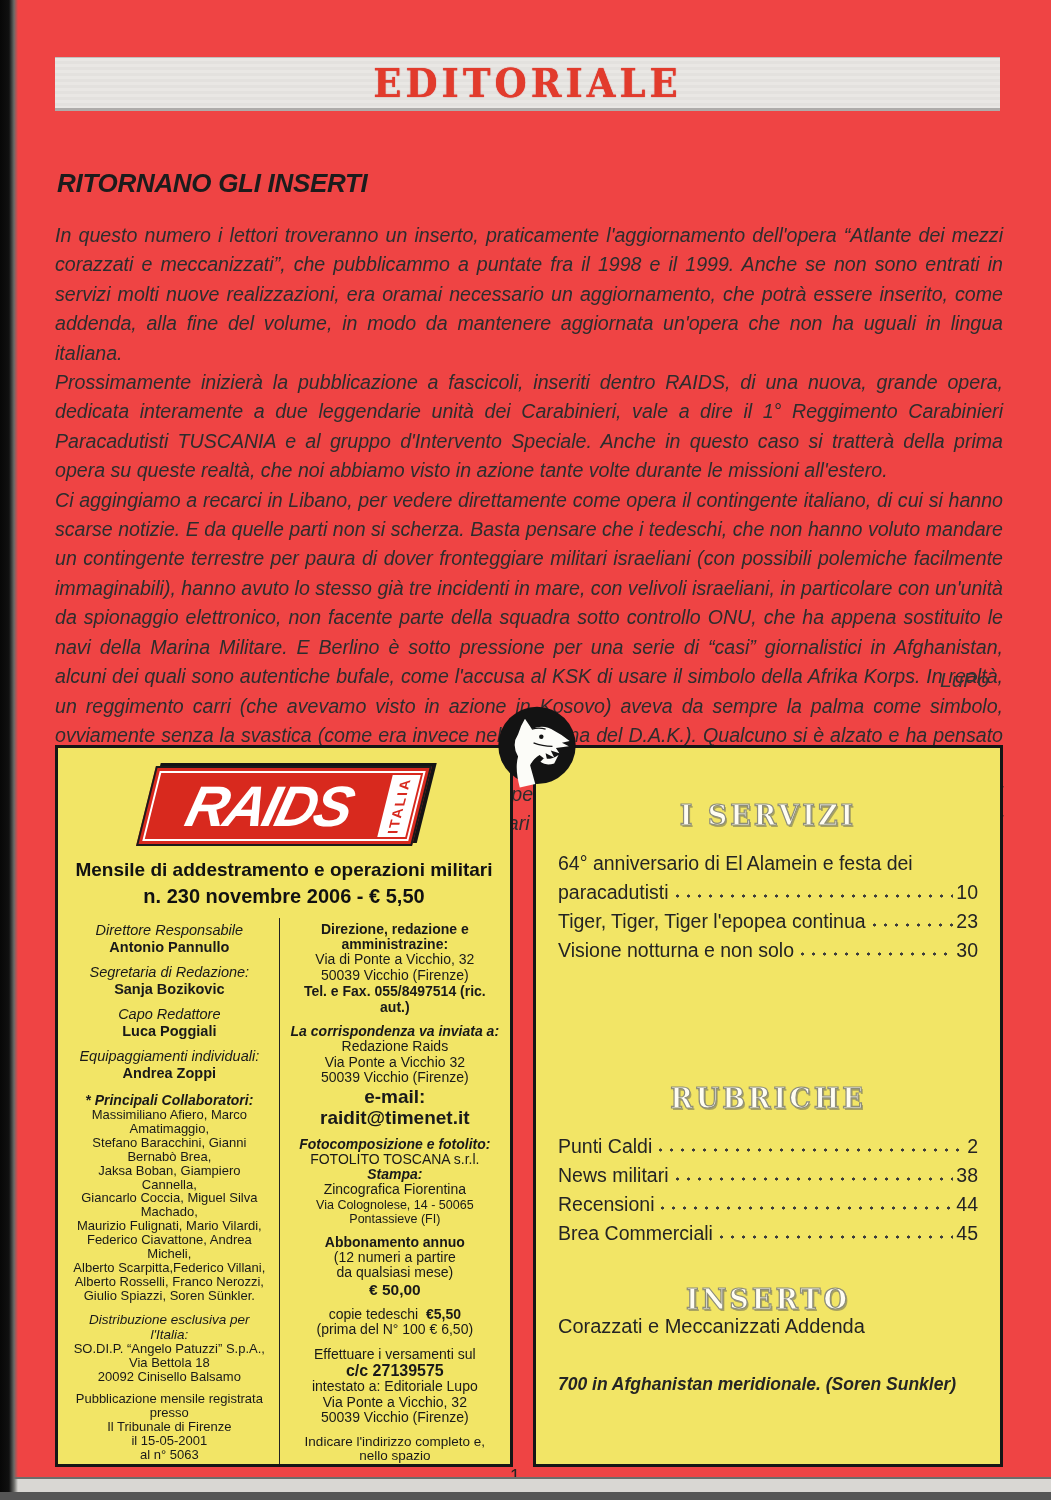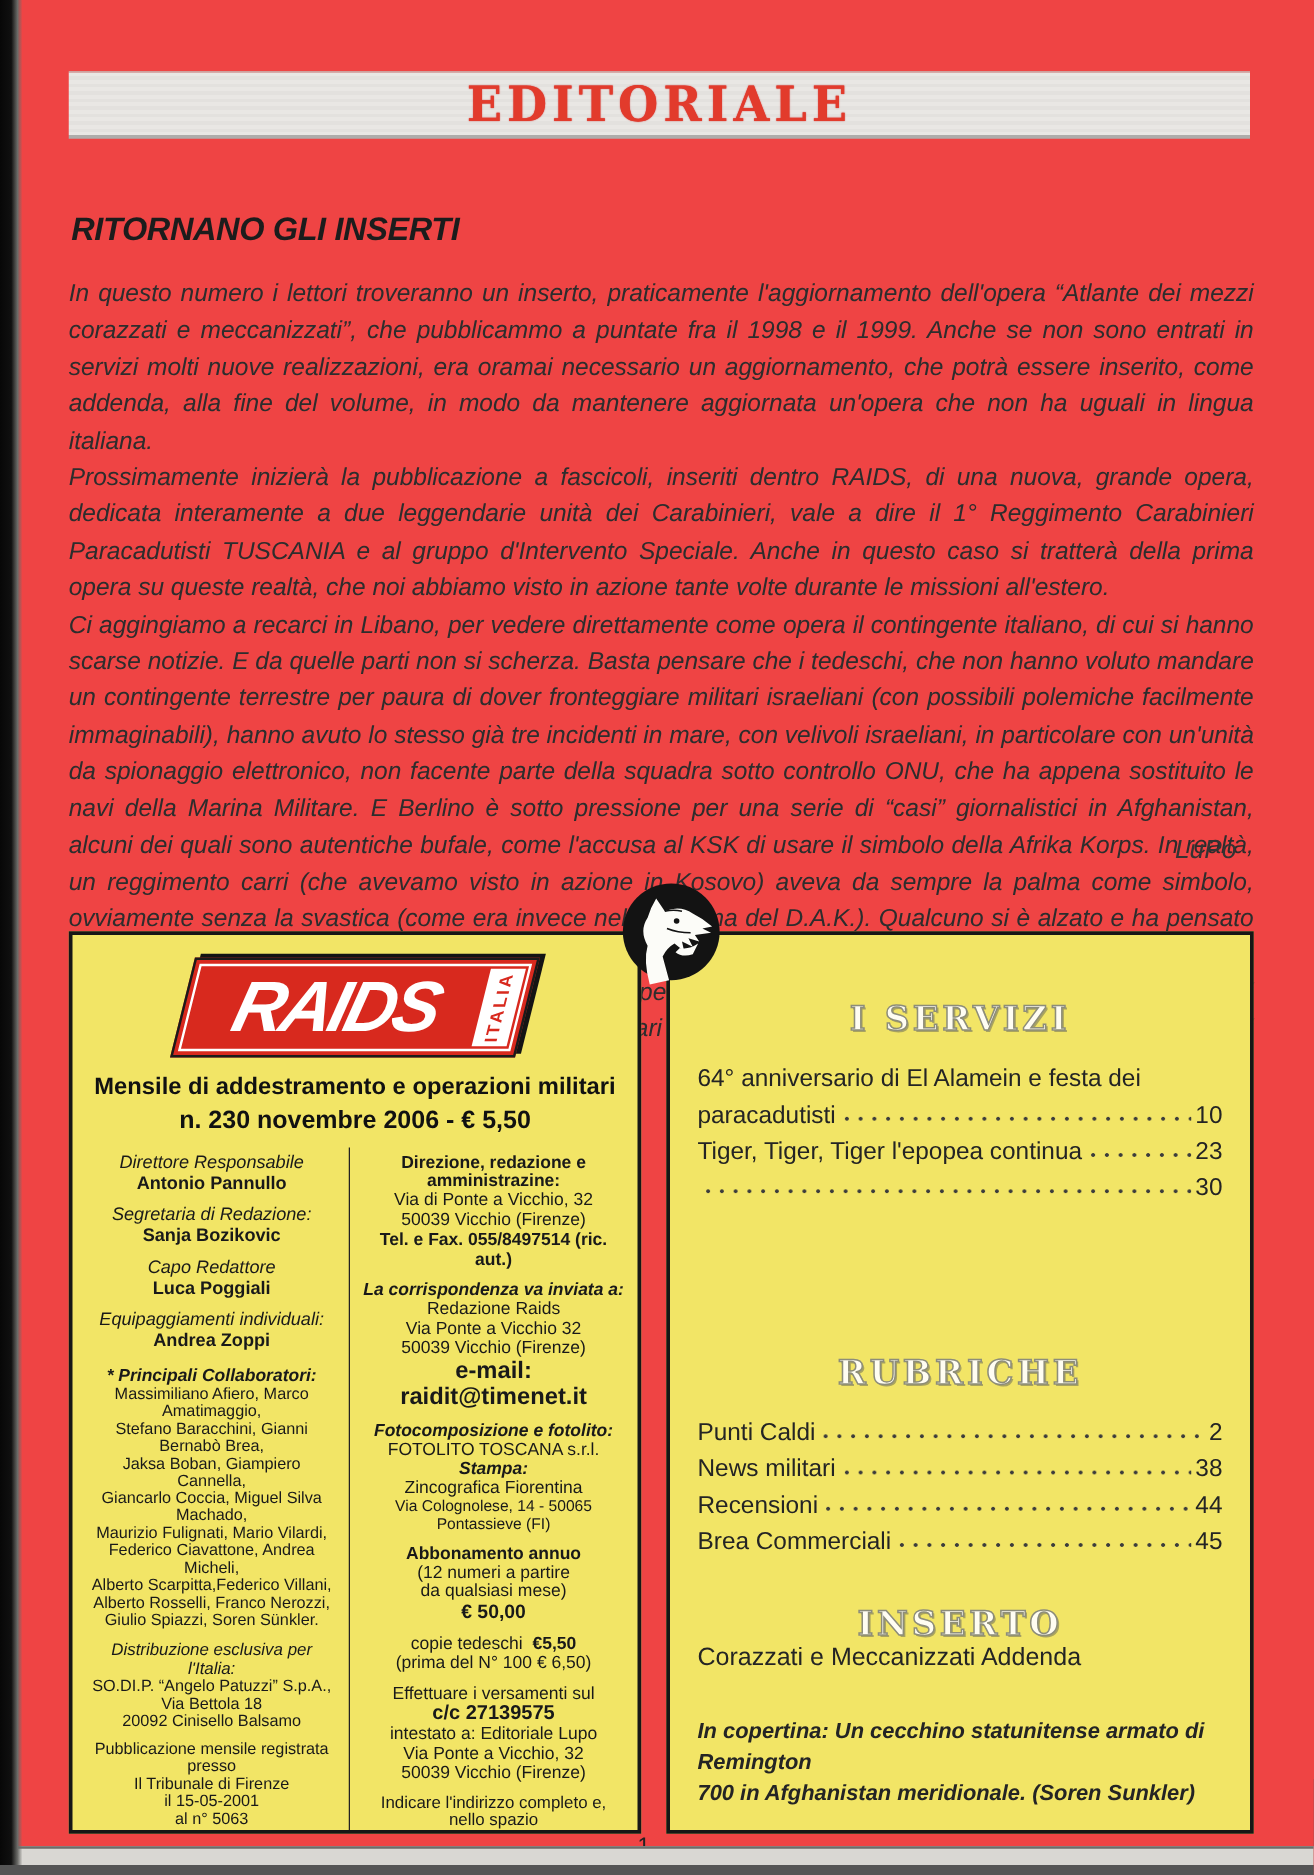--- a/index.html
+++ b/index.html
@@ -290,20 +290,21 @@
           <span class="toc-label">paracadutisti</span>
           <span class="dots"></span>
           <span class="toc-page">10</span>
         </div>
         <div class="toc-row">
           <span class="toc-label">Tiger, Tiger, Tiger l'epopea continua</span>
           <span class="dots"></span>
           <span class="toc-page">23</span>
         </div>
         <div class="toc-row">
+          <span class="toc-label">Visione notturna e non solo</span>
           <span class="dots"></span>
           <span class="toc-page">30</span>
         </div>
       </div>
 
       <div class="stencil-title t-rubriche">RUBRICHE</div>
 
       <div class="toc-list">
         <div class="toc-row">
           <span class="toc-label">Punti Caldi</span>
@@ -324,21 +325,20 @@
           <span class="toc-label">Brea Commerciali</span>
           <span class="dots"></span>
           <span class="toc-page">45</span>
         </div>
       </div>
 
       <div class="stencil-title t-inserto">INSERTO</div>
       <div class="inserto-item">Corazzati e Meccanizzati Addenda</div>
 
       <div class="cover-caption">
-        <div>In copertina: Un cecchino statunitense armato di Remington</div>
         <div>700 in Afghanistan meridionale. (Soren Sunkler)</div>
       </div>
     </div>
   </div>
 
   <div class="page-number">1</div>
   <div class="scan-bottom-strip"></div>
 </div>
 
 </body></html>

